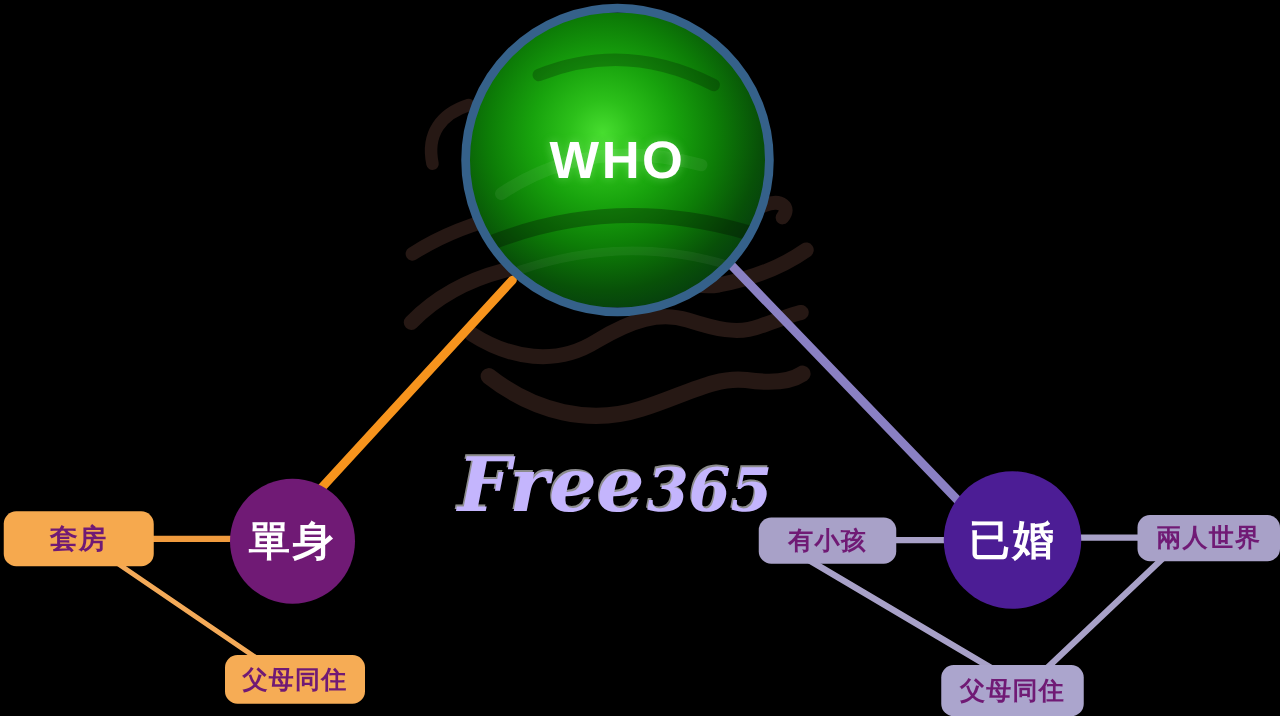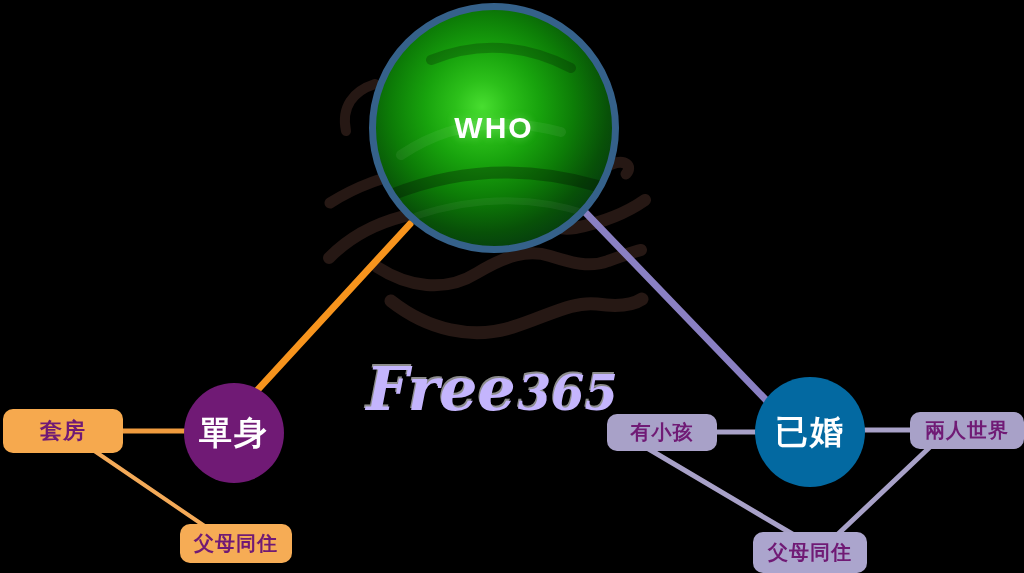--- a/index.html
+++ b/index.html
@@ -14,32 +14,32 @@
     position:absolute;left:369px;top:3px;width:236px;height:236px;
     border:7px solid #35618A;border-radius:50%;
     background:radial-gradient(circle at 45% 41%,
       #48de30 0%, #2cc01a 14%, #18a30d 30%, #0d7d07 48%,
       #085108 66%, #053113 84%, #041f0e 100%);
     display:flex;align-items:center;justify-content:center;
     overflow:hidden;
   }
   .sphere-texture{position:absolute;left:0;top:0;width:100%;height:100%;}
   .who-label{
-    position:relative;color:#ffffff;font-weight:bold;font-size:30px;
+    position:relative;color:#ffffff;font-weight:bold;font-size:42px;
     letter-spacing:2px;text-shadow:0 0 8px rgba(180,255,170,0.35);
   }
 
   
   .node-circle{
     position:absolute;border-radius:50%;display:flex;
     align-items:center;justify-content:center;
     color:#fff;font-weight:bold;font-size:33px;letter-spacing:2px;
   }
   .node-single{left:184px;top:383px;width:100px;height:100px;background:#701a75;}
-  .node-married{left:755px;top:377px;width:110px;height:110px;background:#0369a1;}
+  .node-married{left:755px;top:377px;width:110px;height:110px;background:#4c1d95;}
 
   
   .leaf{
     position:absolute;display:flex;align-items:center;justify-content:center;
     color:#701a75;font-weight:bold;border-radius:10px;letter-spacing:1px;
   }
   .leaf-taofang{left:3px;top:409px;width:120px;height:44px;background:#F6A94E;font-size:22px;}
   .leaf-parents-left{left:180px;top:524px;width:112px;height:39px;background:#F6AC55;font-size:20px;}
   .leaf-kids{left:607px;top:414px;width:110px;height:37px;background:#A8A1C8;font-size:20px;}
   .leaf-couple{left:910px;top:412px;width:114px;height:37px;background:#A8A1C8;font-size:20px;}

